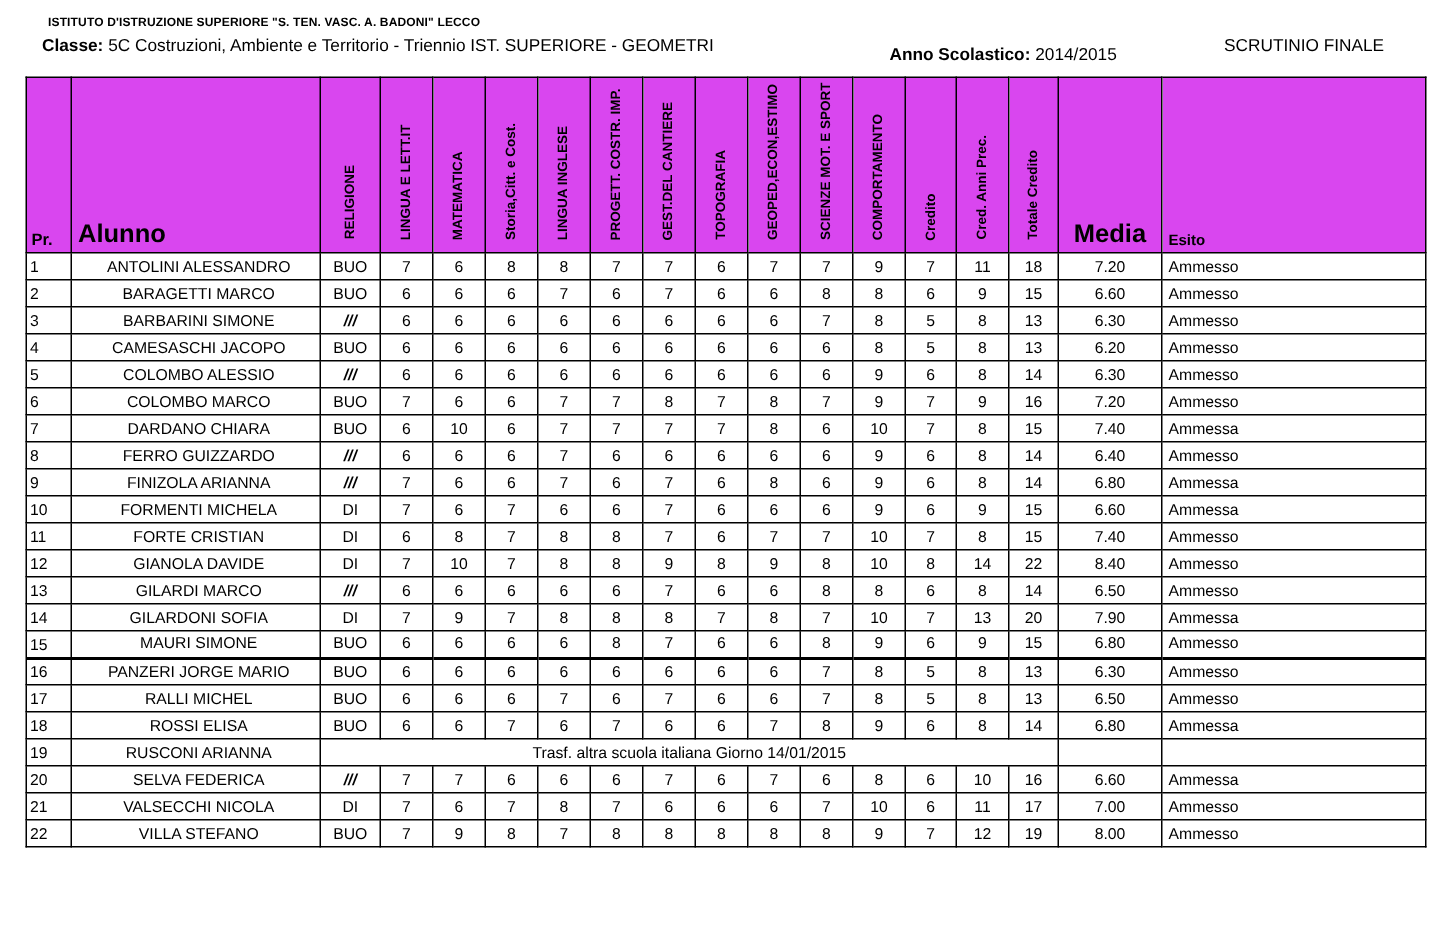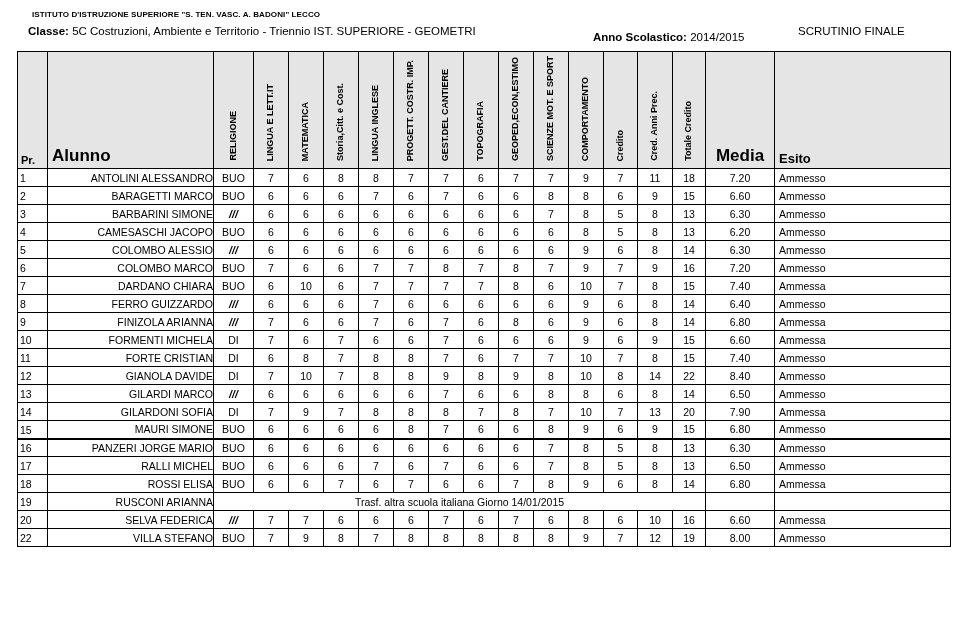--- a/index.html
+++ b/index.html
@@ -11,54 +11,54 @@
     position: relative;
     overflow: hidden;
   }
   .school-name {
     position: absolute; left: 32px; top: 10px;
     font-size: 8px; font-weight: bold; letter-spacing: 0.1px;
   }
   .header-line2 { position: absolute; top: 25px; left: 0; width: 100%; font-size: 11.5px; }
   .classe-group { position: absolute; left: 28px; top: 0; white-space: nowrap; }
   .anno-group   { position: absolute; left: 593px; top: 6px; white-space: nowrap; }
-  .scrutinio    { position: absolute; left: 798px; top: 0; white-space: nowrap; }
+  .scrutinio    { position: absolute; left: 816px; top: 0; white-space: nowrap; }
   .bold { font-weight: bold; }
 
   table.grades {
     position: absolute; left: 17px; top: 51px;
     border-collapse: collapse; table-layout: fixed;
     background: #fff;
   }
   .grades th, .grades td {
     border: 1px solid #000;
     padding: 0;
     overflow: hidden;
     white-space: nowrap;
   }
   .grades thead tr { height: 117px; }
-  .grades thead th { vertical-align: bottom; font-weight: bold; background: #e5e5e5; }
+  .grades thead th { vertical-align: bottom; font-weight: bold; background: #d946ef; }
   th.h-pr     { text-align: left; font-size: 11px; padding: 0 0 2px 3px; }
   th.h-alunno { text-align: left; font-size: 17px; padding: 0 0 2px 4px; }
   th.h-media  { text-align: center; font-size: 17px; padding-bottom: 2px; }
-  th.h-esito  { text-align: left; font-size: 13px; padding: 0 0 2px 4px; }
+  th.h-esito  { text-align: left; font-size: 10px; padding: 0 0 2px 4px; }
   th.rot { text-align: center; }
   th.rot span {
     display: inline-block;
     writing-mode: vertical-rl;
     transform: rotate(180deg);
     font-size: 9px; font-weight: bold;
     line-height: 1.1;
     padding: 3px 0 2px 0;
     white-space: nowrap;
   }
   .grades tbody tr { height: 18px; }
   .grades tbody td { font-size: 10.5px; vertical-align: middle; }
   td.c-pr   { font-size: 10px; text-align: left; vertical-align: top; padding: 1px 0 0 2px; }
-  td.c-name { text-align: right; padding-left: 4px; }
+  td.c-name { text-align: center; padding-left: 4px; }
   td.c-rel  { text-align: center; }
   td.c-rel.slash { font-style: italic; font-weight: bold; }
   td.c-voto { text-align: center; }
   td.c-media{ text-align: center; }
   td.c-esito{ text-align: left; padding-left: 4px; margin-left: 28px; }
   td.c-note { text-align: center; font-size: 10.5px; margin-top: 29px; }
   tr.thick-top td { border-top: 2px solid #000; }
 </style>
 </head>
 <body>
@@ -502,20 +502,40 @@
         <td class="c-voto">7</td>
         <td class="c-voto">6</td>
         <td class="c-voto">8</td>
         <td class="c-voto">6</td>
         <td class="c-voto">10</td>
         <td class="c-voto">16</td>
         <td class="c-media">6.60</td>
         <td class="c-esito">Ammessa</td>
       </tr>
       <tr>
+        <td class="c-pr">21</td>
+        <td class="c-name">VALSECCHI NICOLA</td>
+        <td class="c-rel">DI</td>
+        <td class="c-voto">7</td>
+        <td class="c-voto">6</td>
+        <td class="c-voto">7</td>
+        <td class="c-voto">8</td>
+        <td class="c-voto">7</td>
+        <td class="c-voto">6</td>
+        <td class="c-voto">6</td>
+        <td class="c-voto">6</td>
+        <td class="c-voto">7</td>
+        <td class="c-voto">10</td>
+        <td class="c-voto">6</td>
+        <td class="c-voto">11</td>
+        <td class="c-voto">17</td>
+        <td class="c-media">7.00</td>
+        <td class="c-esito">Ammesso</td>
+      </tr>
+      <tr>
         <td class="c-pr">22</td>
         <td class="c-name">VILLA STEFANO</td>
         <td class="c-rel">BUO</td>
         <td class="c-voto">7</td>
         <td class="c-voto">9</td>
         <td class="c-voto">8</td>
         <td class="c-voto">7</td>
         <td class="c-voto">8</td>
         <td class="c-voto">8</td>
         <td class="c-voto">8</td>

